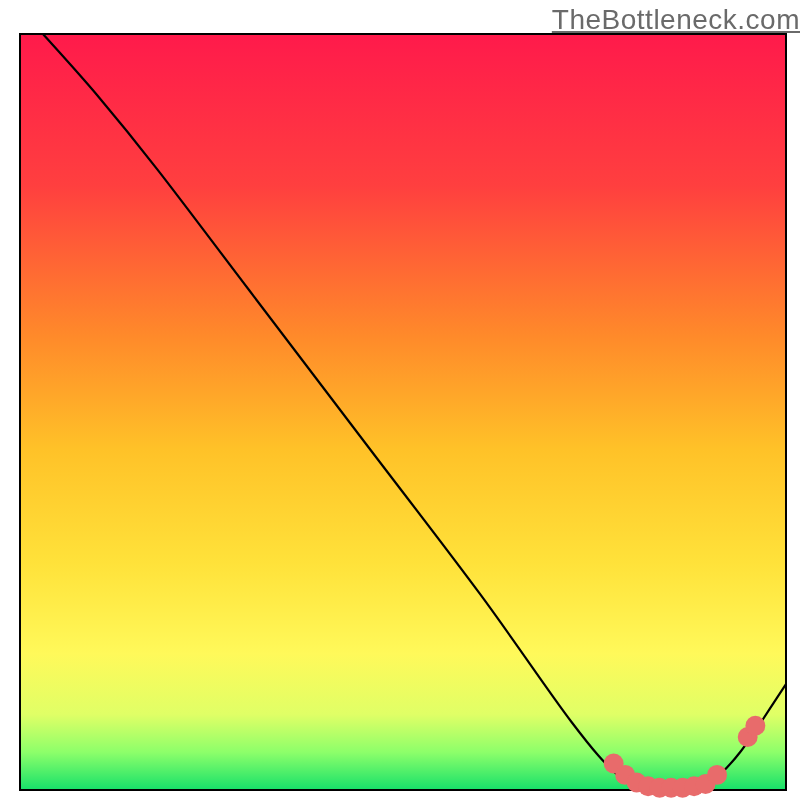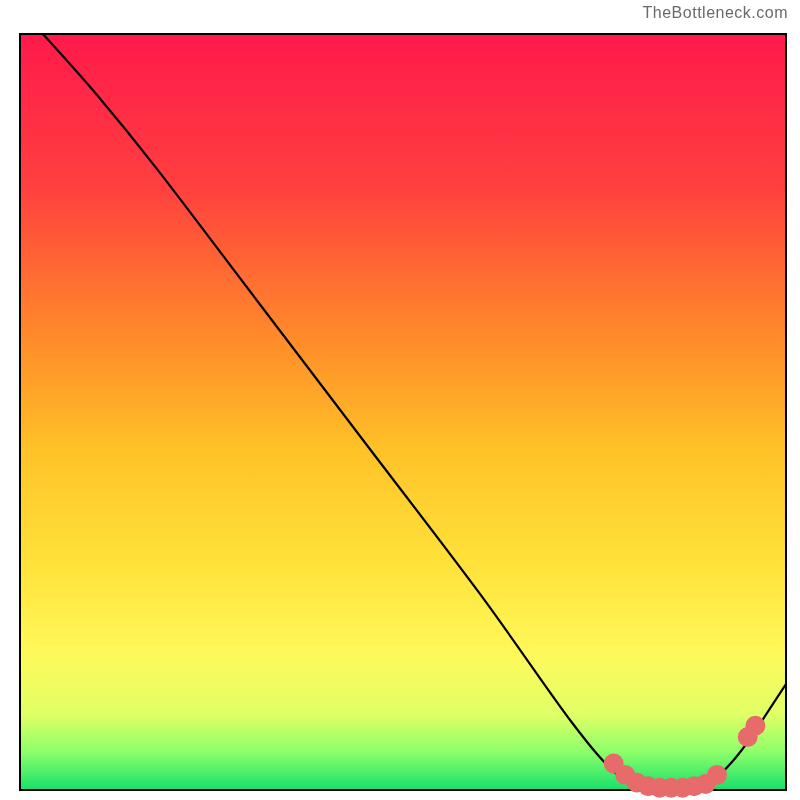--- a/index.html
+++ b/index.html
@@ -11,26 +11,27 @@
     font-family: Arial, Helvetica, sans-serif;
   }
   .container {
     position: relative;
     width: 800px;
     height: 800px;
   }
   .watermark {
     position: absolute;
     top: 4px;
-    right: 12px;
-    font-size: 16px;
+    right: 0;
+    font-size: 28px;
     font-weight: 500;
     color: #6a6a6a;
     letter-spacing: 0.5px;
     z-index: 10;
+    text-decoration: underline;
   }
   svg {
     position: absolute;
     top: 0;
     left: 0;
   }
 </style>
 </head>
 <body>
 

